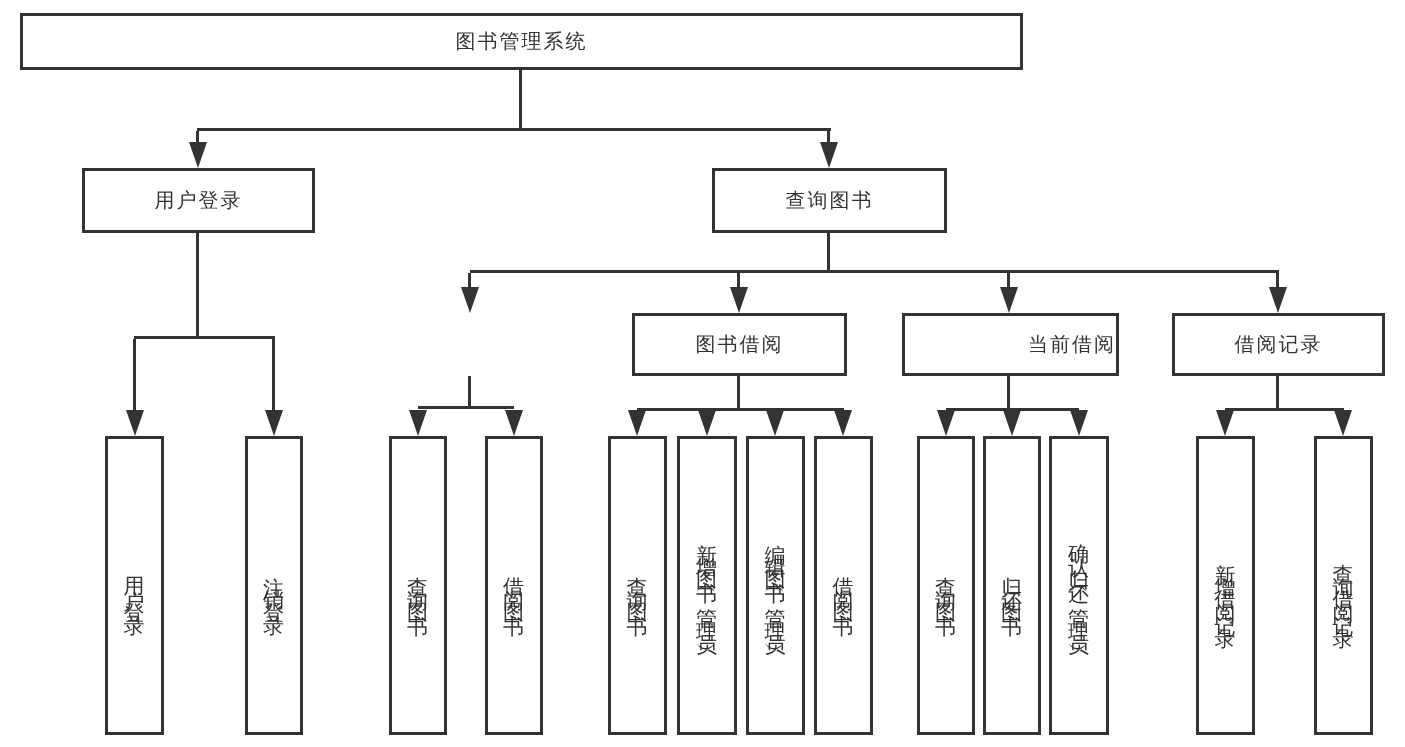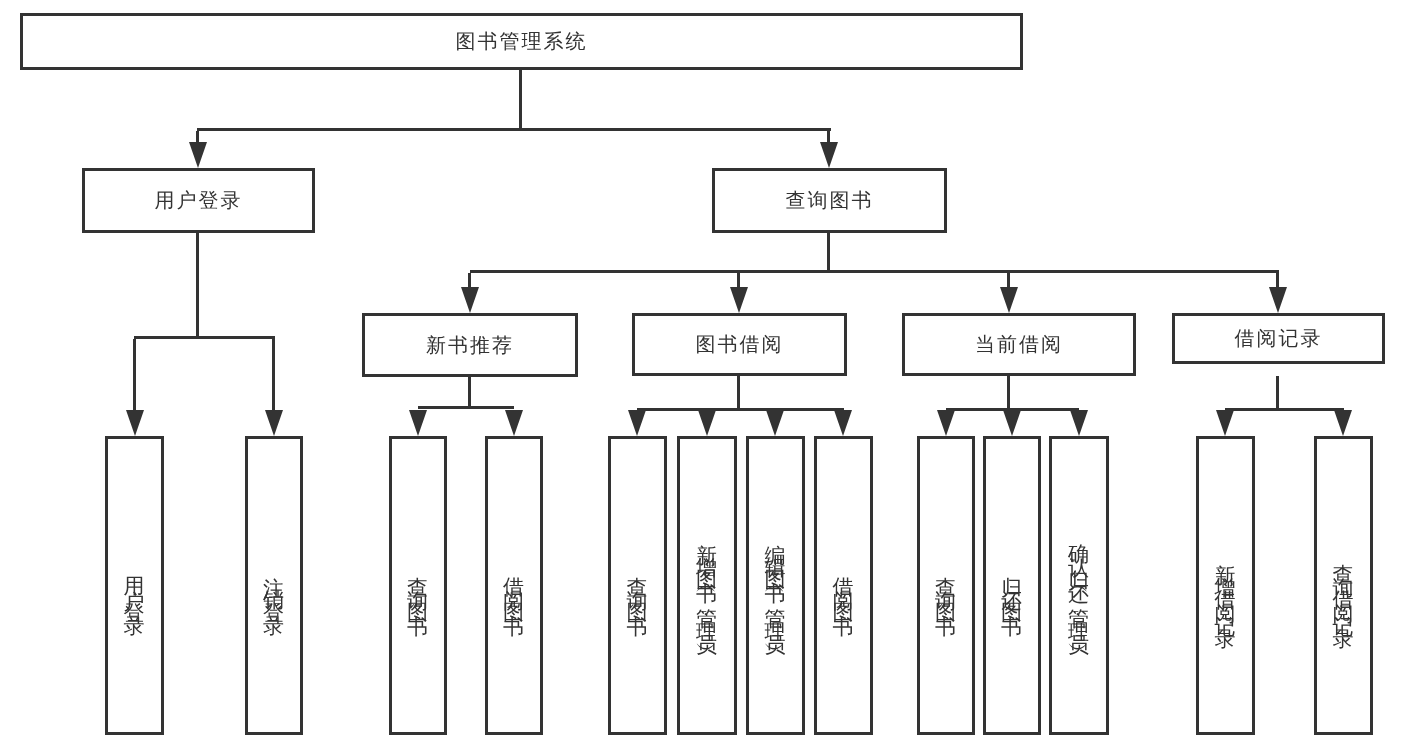--- a/index.html
+++ b/index.html
@@ -101,30 +101,27 @@
   <div class="hline" style="left:470px;top:270px;width:809px;"></div>
   <div class="vline" style="left:468px;top:273px;height:16px;"></div>
   <div class="ah" style="left:461px;top:287px;"></div>
   <div class="vline" style="left:737px;top:273px;height:16px;"></div>
   <div class="ah" style="left:730px;top:287px;"></div>
   <div class="vline" style="left:1007px;top:273px;height:16px;"></div>
   <div class="ah" style="left:1000px;top:287px;"></div>
   <div class="vline" style="left:1276px;top:273px;height:16px;"></div>
   <div class="ah" style="left:1269px;top:287px;"></div>
 
-  <div class="box" style="left:362px;top:313px;width:216px;height:64px;">
-    <span>新书推荐</span>
-  </div>
   <div class="box" style="left:632px;top:313px;width:215px;height:63px;">
     <span>图书借阅</span>
   </div>
-  <div class="box" style="left:902px;top:313px;width:234px;height:63px;">
+  <div class="box" style="left:902px;top:313px;width:217px;height:63px;justify-content:flex-end;">
     <span>当前借阅</span>
   </div>
-  <div class="box" style="left:1172px;top:313px;width:213px;height:51px;">
+  <div class="box" style="left:1172px;top:313px;width:213px;height:63px;">
     <span>借阅记录</span>
   </div>
 
   <div class="vline" style="left:468px;top:376px;height:30px;"></div>
   <div class="hline" style="left:418px;top:406px;width:96px;"></div>
   <div class="ah" style="left:409px;top:410px;"></div>
   <div class="ah" style="left:505px;top:410px;"></div>
 
   <div class="vline" style="left:737px;top:376px;height:32px;"></div>
   <div class="hline" style="left:637px;top:408px;width:207px;"></div>

